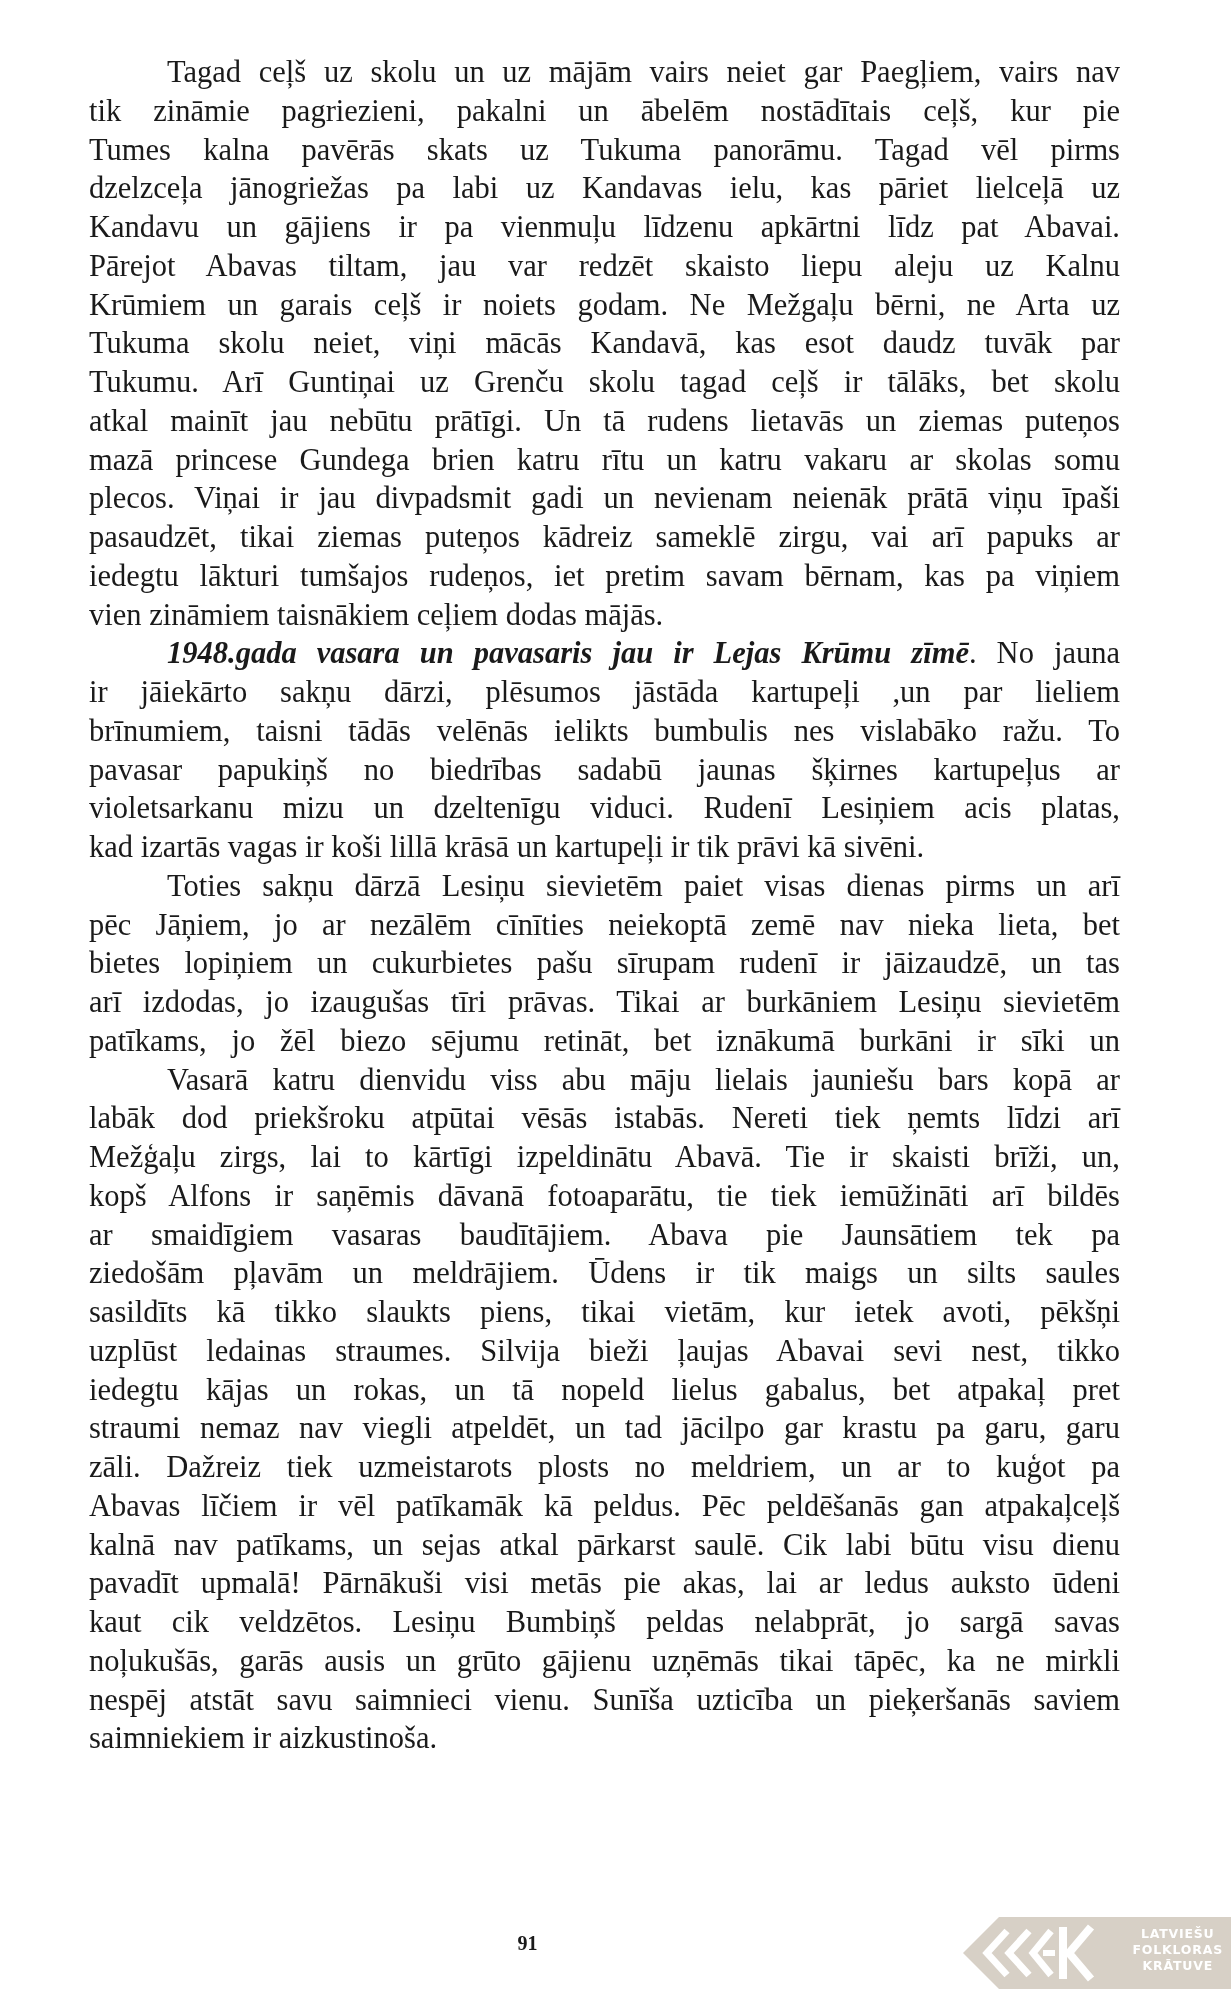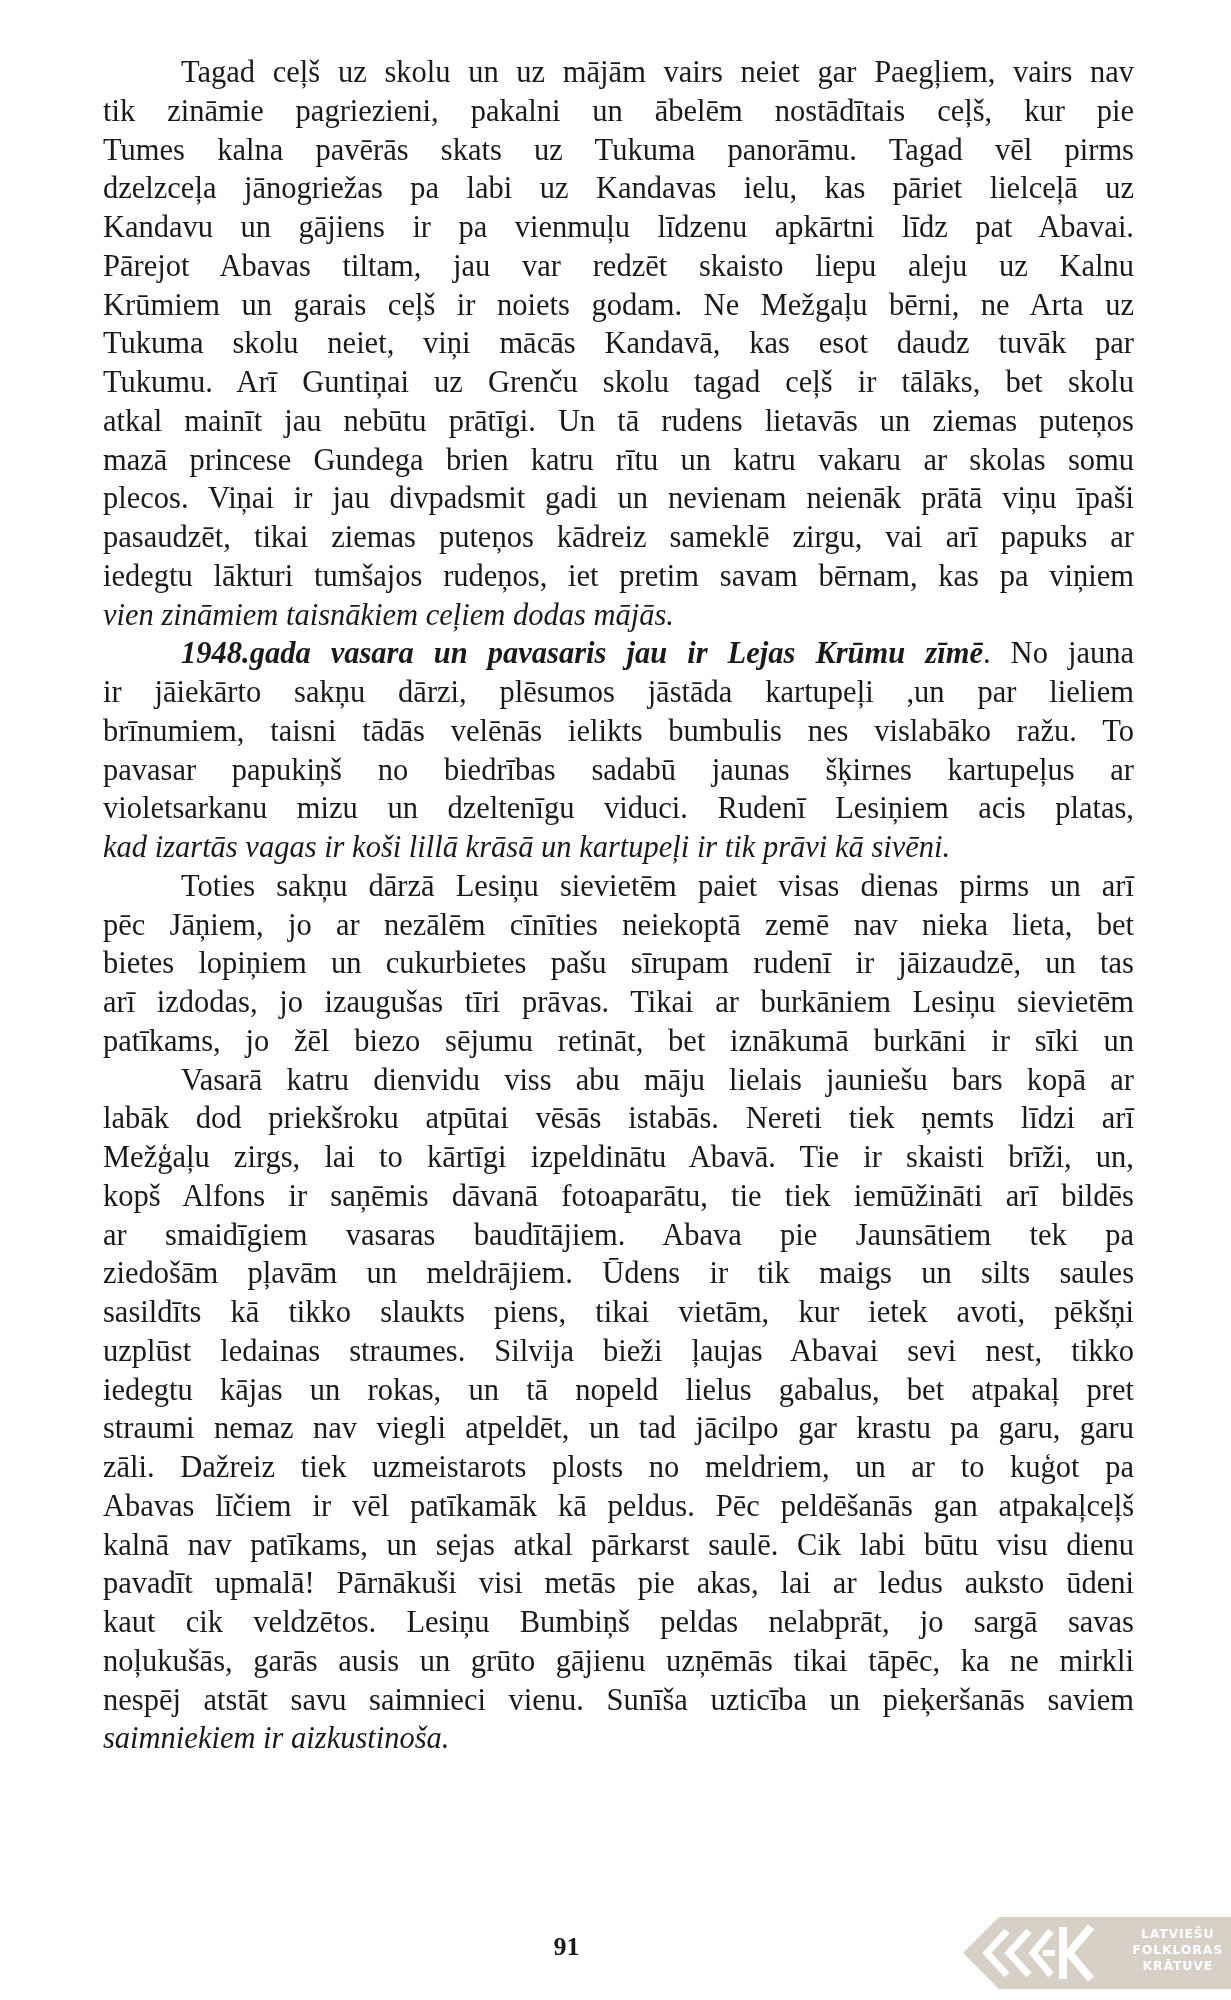--- a/index.html
+++ b/index.html
@@ -8,21 +8,21 @@
       background: #ffffff;
     }
     body {
       width: 1231px;
       height: 2000px;
       position: relative;
       overflow: hidden;
     }
     .page {
       position: absolute;
-      left: 103px;
+      left: 89px;
       top: 53px;
       width: 1031px;
       font-family: "Liberation Serif", "DejaVu Serif", serif;
       font-size: 30.5px;
       line-height: 38.75px;
       color: #1a1a1a;
       text-align: justify;
     }
     .para {
       margin: 0;
@@ -35,40 +35,38 @@
     }
     .line {
       display: block;
       text-align: justify;
       text-align-last: justify;
       white-space: nowrap;
       height: 38.75px;
     }
     .line.last {
       text-align-last: left;
-      font-style: italic;
     }
     .line.indent {
       padding-left: 78px;
     }
     .ital-bold {
       font-style: italic;
       font-weight: bold;
     }
     .page-number {
       position: absolute;
       left: 0;
       width: 1055px;
       top: 1932px;
       text-align: center;
       font-family: "Liberation Serif", "DejaVu Serif", serif;
       font-weight: bold;
-      font-size: 26px;
+      font-size: 20px;
       color: #1a1a1a;
-      padding-left: 39px;
     }
     .logo {
       position: absolute;
       left: 963px;
       top: 1917px;
       width: 268px;
       height: 72px;
     }
     .logo svg { display: block; }
     .logo-text {

